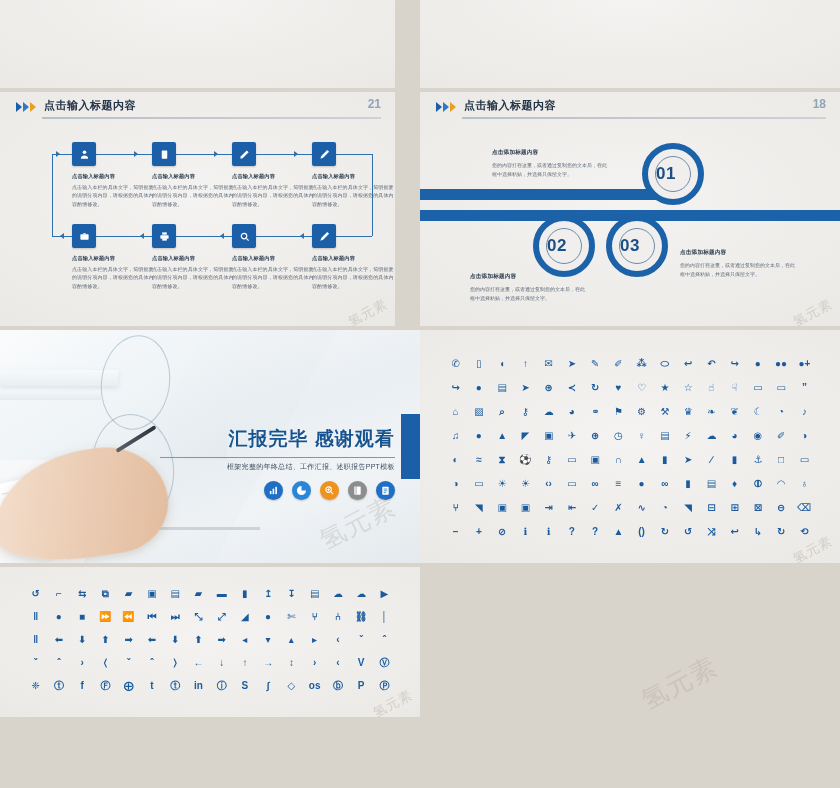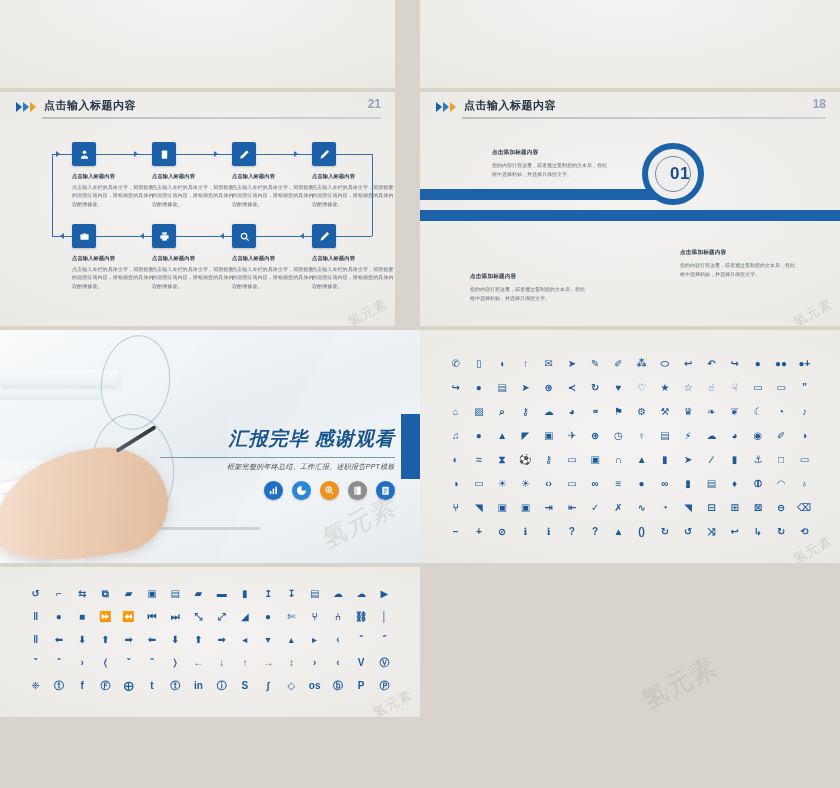--- a/index.html
+++ b/index.html
@@ -68,29 +68,29 @@
   .arr.l{border-width:3px 4px 3px 0;border-color:transparent #2f6fae transparent transparent;}
 
   
   .bar{position:absolute;background:#1b62a9;height:11px;}
   .circ{
     position:absolute;border-radius:50%;border:6px solid #1b62a9;
     background:#f0efed;display:flex;align-items:center;justify-content:center;
   }
   .circ .inner{
     border-radius:50%;border:1px solid #6f8ba6;
-    display:flex;align-items:center;justify-content:flex-end;
+    display:flex;align-items:center;justify-content:flex-start;
     font-size:17px;font-weight:bold;color:#1b4f86;letter-spacing:.5px;
   }
   .cap{position:absolute;width:118px;}
   .cap .ct{font-size:5.6px;font-weight:bold;color:#2a3a4c;letter-spacing:.2px;}
   .cap .cd{margin-top:4px;font-size:5px;line-height:1.85;color:#5d6a78;}
 
   
-  .ty{position:absolute;left:0;top:0;width:100%;height:100%;overflow:hidden;font-style:italic;}
+  .ty{position:absolute;left:0;top:0;width:100%;height:100%;overflow:hidden;}
   .ty .photo{
     position:absolute;inset:0;
     background:
       linear-gradient(118deg,rgba(255,255,255,.55) 0 38%,rgba(236,240,243,.25) 38% 62%,rgba(255,255,255,.15) 62% 100%),
       linear-gradient(160deg,#fdfdfd 0%,#f2f5f7 22%,#e6ecf0 48%,#eef2f5 70%,#dfe6ea 100%);
   }
   .ty .glassA{
     position:absolute;left:-4%;top:-6%;width:58%;height:62%;
     background:linear-gradient(150deg,#fbfcfd,#eef3f6 60%,#e3eaee);
     opacity:.9;
@@ -303,20 +303,30 @@
       <div class="hline"></div>
       <div class="pgno">18</div>
     </div>
 
     <div class="bar" style="left:0;top:97px;width:250px;"></div>
     <div class="bar" style="left:0;top:118px;width:420px;"></div>
 
     <div class="circ" style="left:222px;top:51px;width:50px;height:50px;">
       <div class="inner" style="width:34px;height:34px;">
         <span>01</span>
+      </div>
+    </div>
+    <div class="circ" style="left:113px;top:123px;width:50px;height:50px;">
+      <div class="inner" style="width:34px;height:34px;">
+        <span>02</span>
+      </div>
+    </div>
+    <div class="circ" style="left:186px;top:123px;width:50px;height:50px;">
+      <div class="inner" style="width:34px;height:34px;">
+        <span>03</span>
       </div>
     </div>
 
     <div class="cap" style="left:72px;top:57px;">
       <div class="ct">点击添加标题内容</div>
       <div class="cd">您的内容打在这里，或者通过复制您的文本后，在此框中选择粘贴，并选择只保留文字。</div>
     </div>
     <div class="cap" style="left:50px;top:181px;">
       <div class="ct">点击添加标题内容</div>
       <div class="cd">您的内容打在这里，或者通过复制您的文本后，在此框中选择粘贴，并选择只保留文字。</div>

